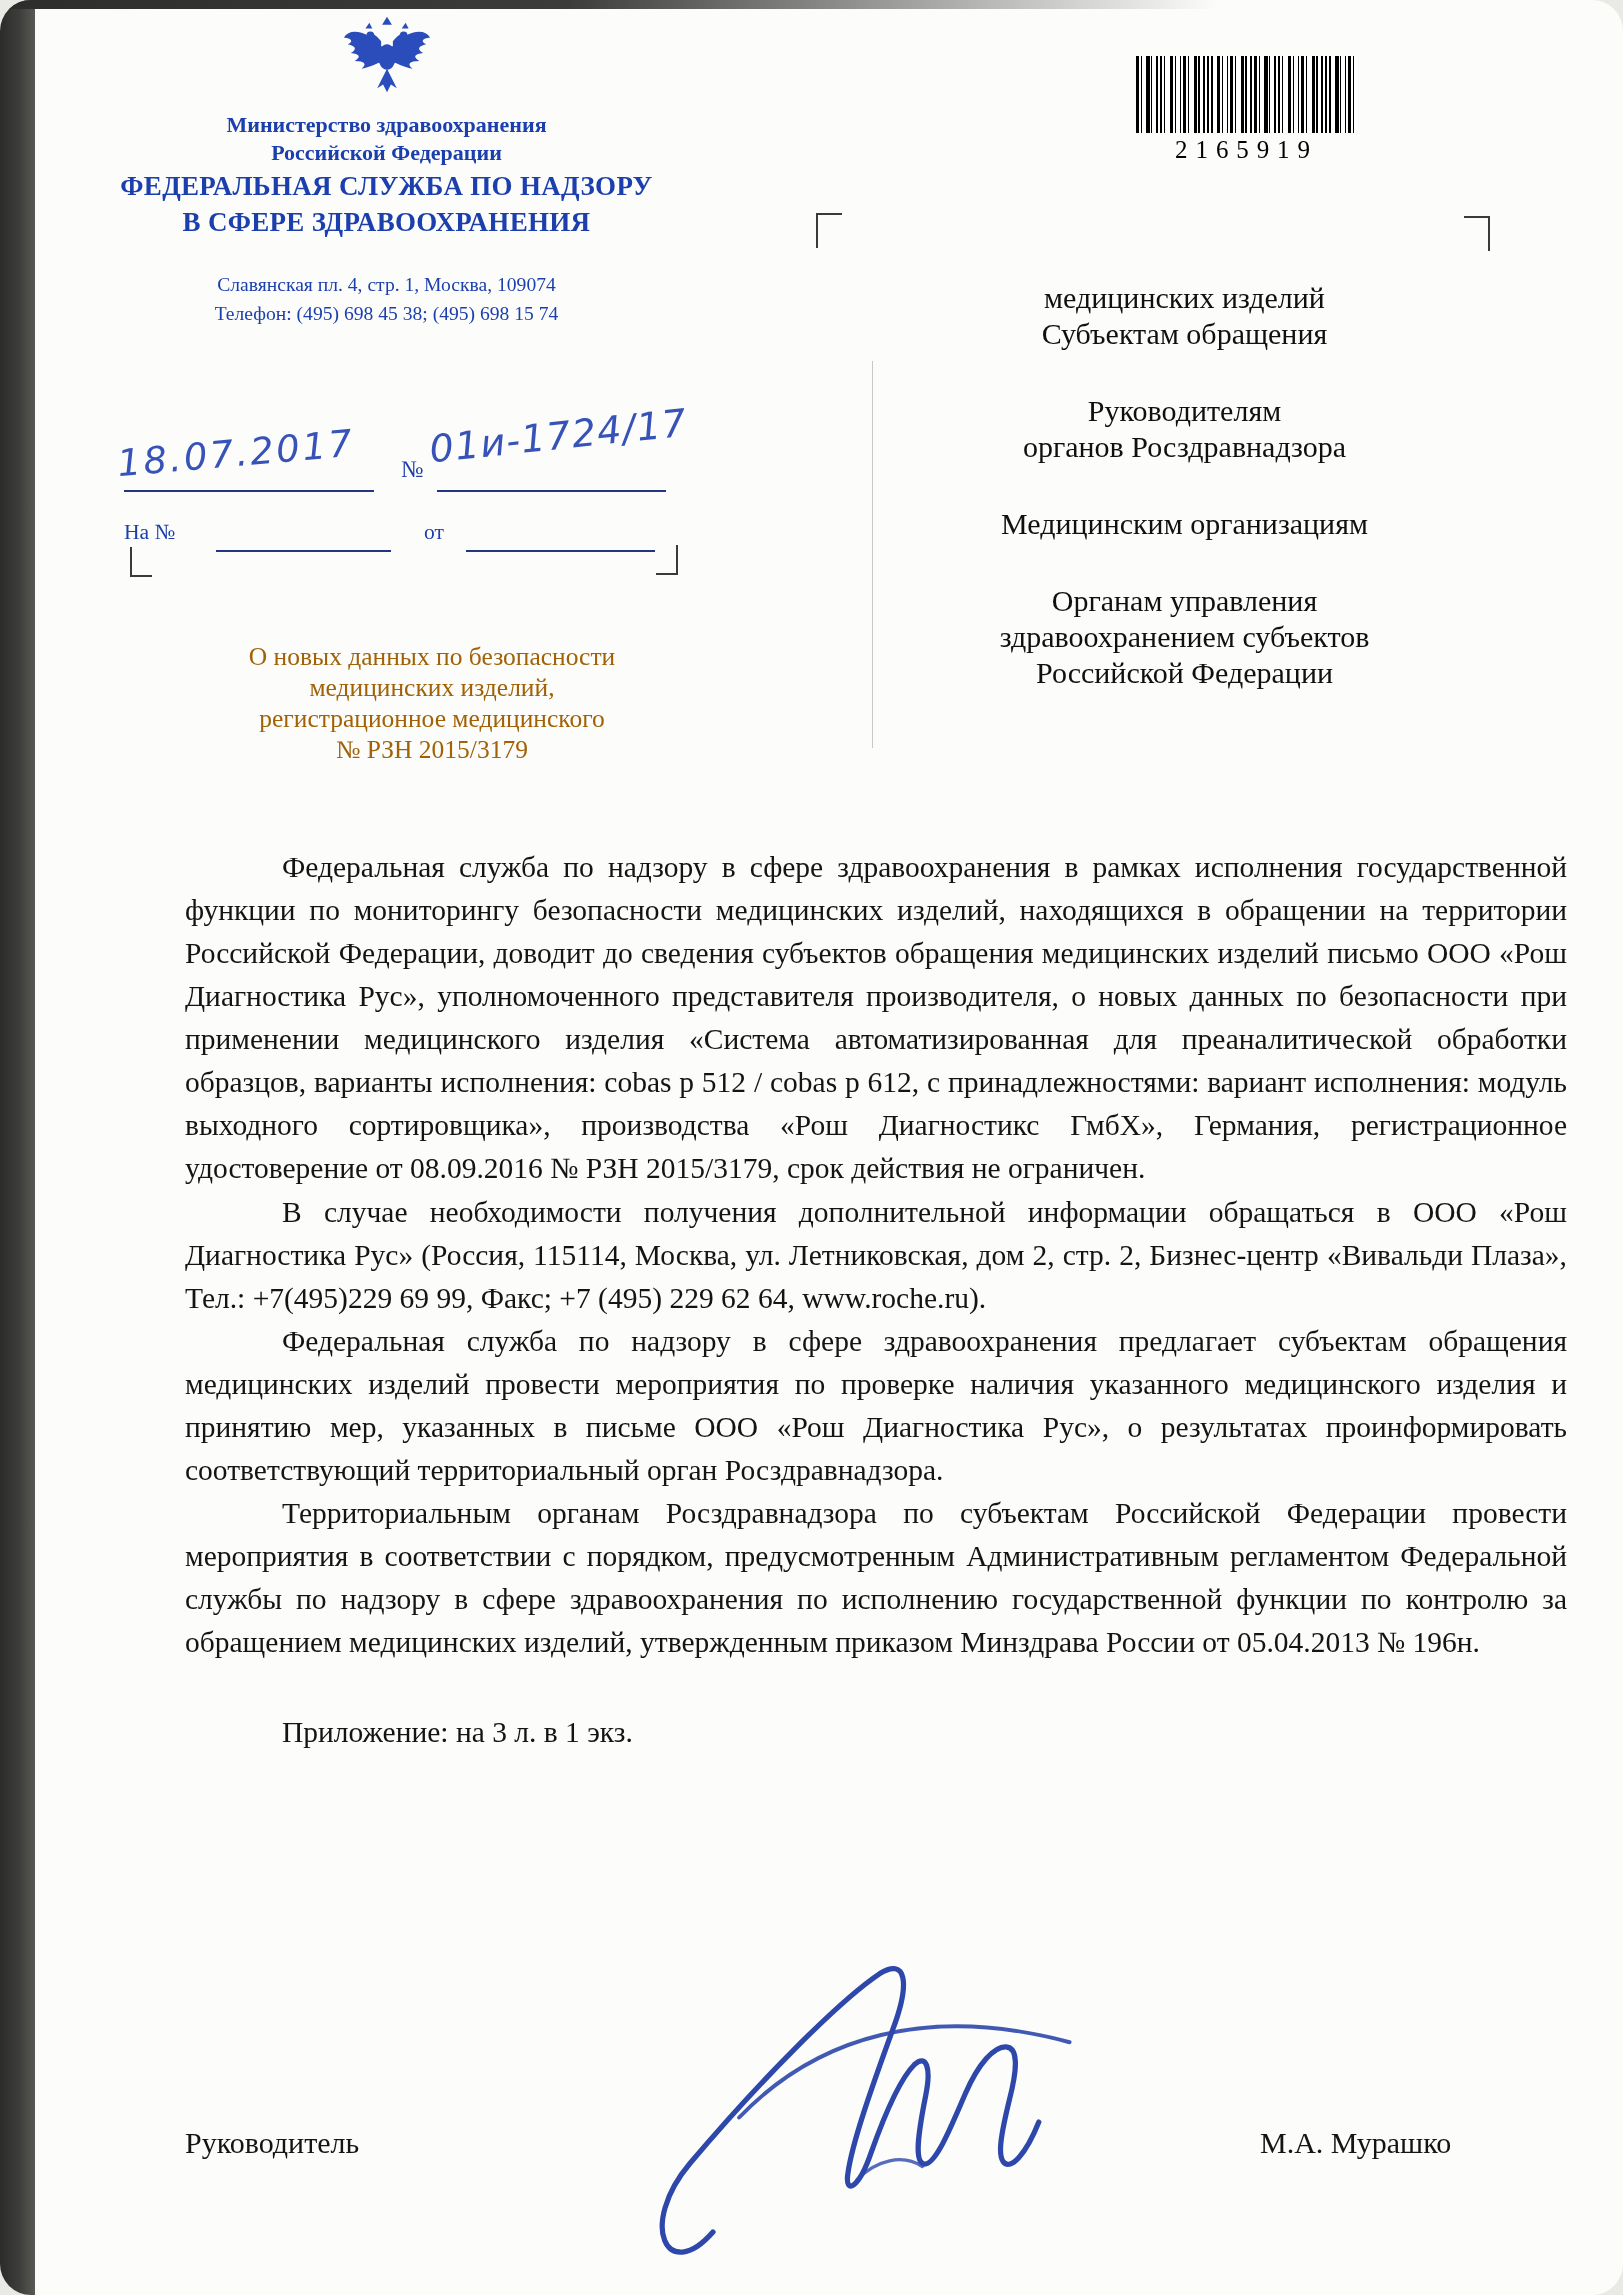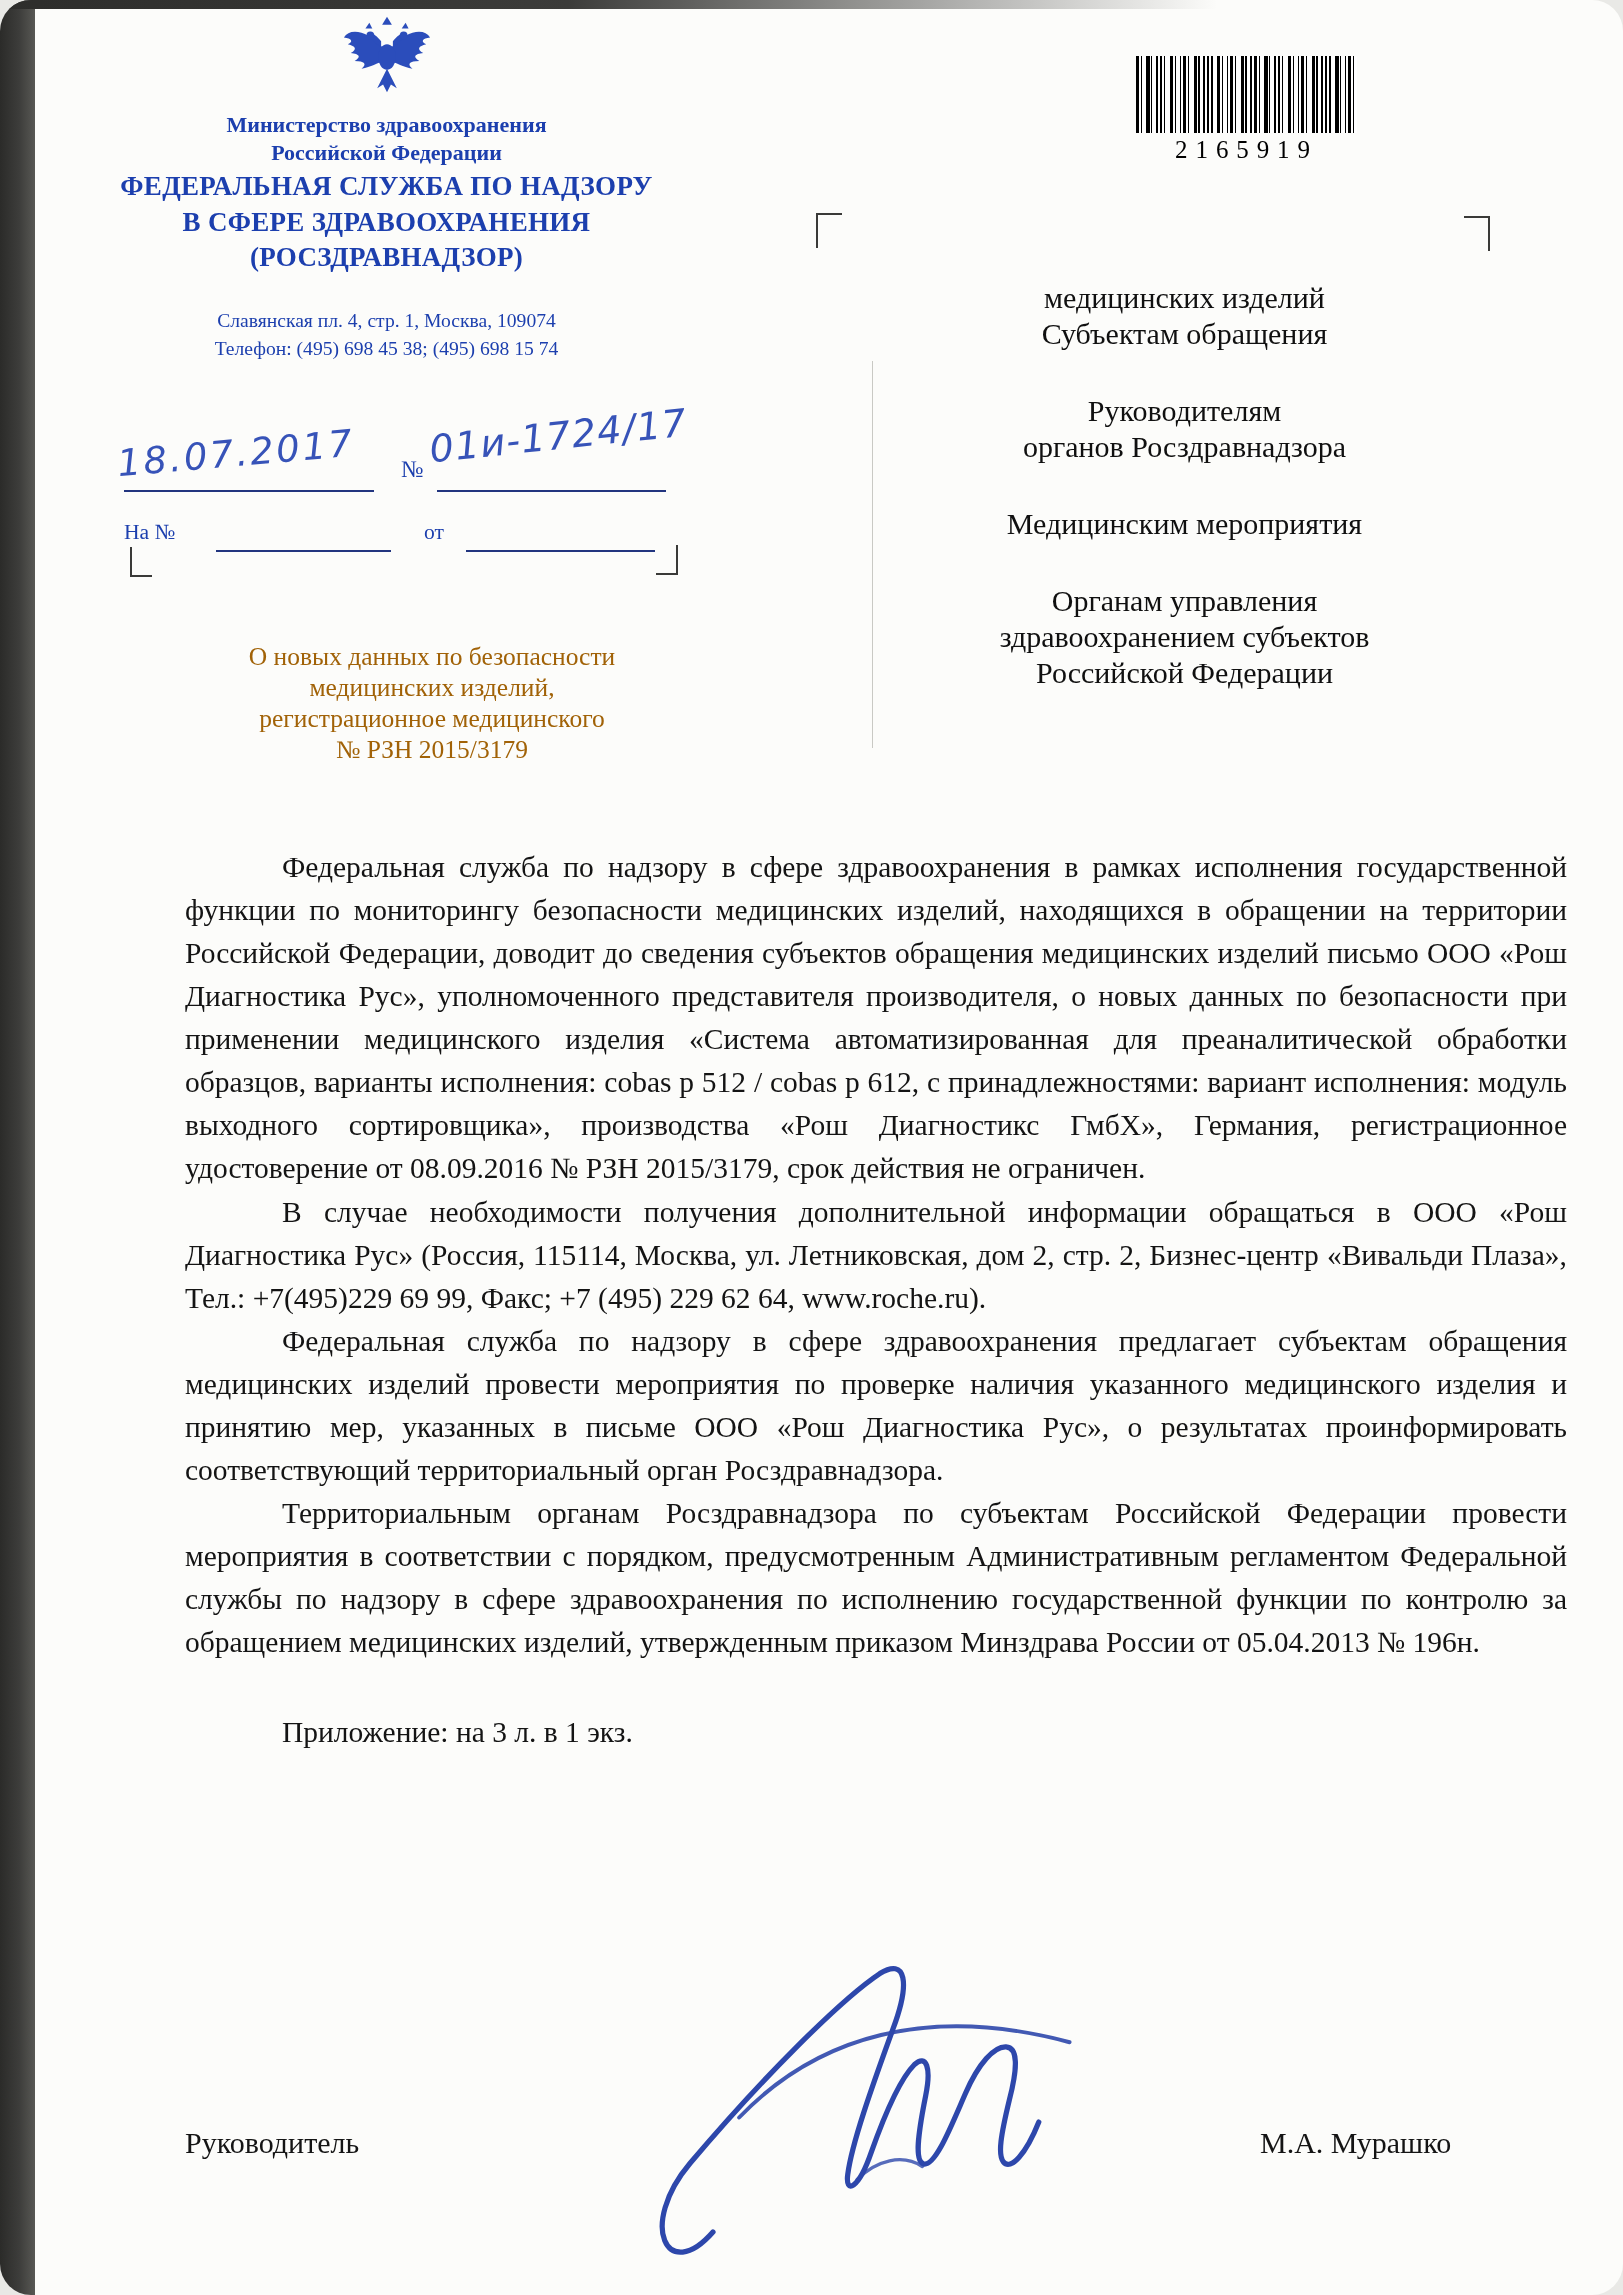--- a/index.html
+++ b/index.html
@@ -104,21 +104,20 @@
         </g>
       </svg>
     </span>
     <div class="ministry">
       <div>Министерство здравоохранения</div>
       <div>Российской Федерации</div>
     </div>
     <div class="service">
       <div>ФЕДЕРАЛЬНАЯ СЛУЖБА ПО НАДЗОРУ</div>
       <div>В СФЕРЕ ЗДРАВООХРАНЕНИЯ</div>
-      <div>(РОСЗДРАВНАДЗОР)</div>
     </div>
     <div class="lh-contacts">
       <div>Славянская пл. 4, стр. 1, Москва, 109074</div>
       <div>Телефон: (495) 698 45 38; (495) 698 15 74</div>
     </div>
   </div>
 
   <span class="hand hand-date">18.07.2017</span>
   <div class="fline date-line"></div>
   <span class="reg-label lbl-no">№</span>
@@ -142,21 +141,21 @@
   <div class="addressees">
     <div class="addr-group">
       <div>медицинских изделий</div>
       <div>Субъектам обращения</div>
     </div>
     <div class="addr-group">
       <div>Руководителям</div>
       <div>органов Росздравнадзора</div>
     </div>
     <div class="addr-group">
-      <div>Медицинским мероприятия</div>
+      <div>Медицинским организациям</div>
     </div>
     <div class="addr-group">
       <div>Органам управления</div>
       <div>здравоохранением субъектов</div>
       <div>Российской Федерации</div>
     </div>
   </div>
 
   <div class="subject">
     <div>О новых данных по безопасности</div>

